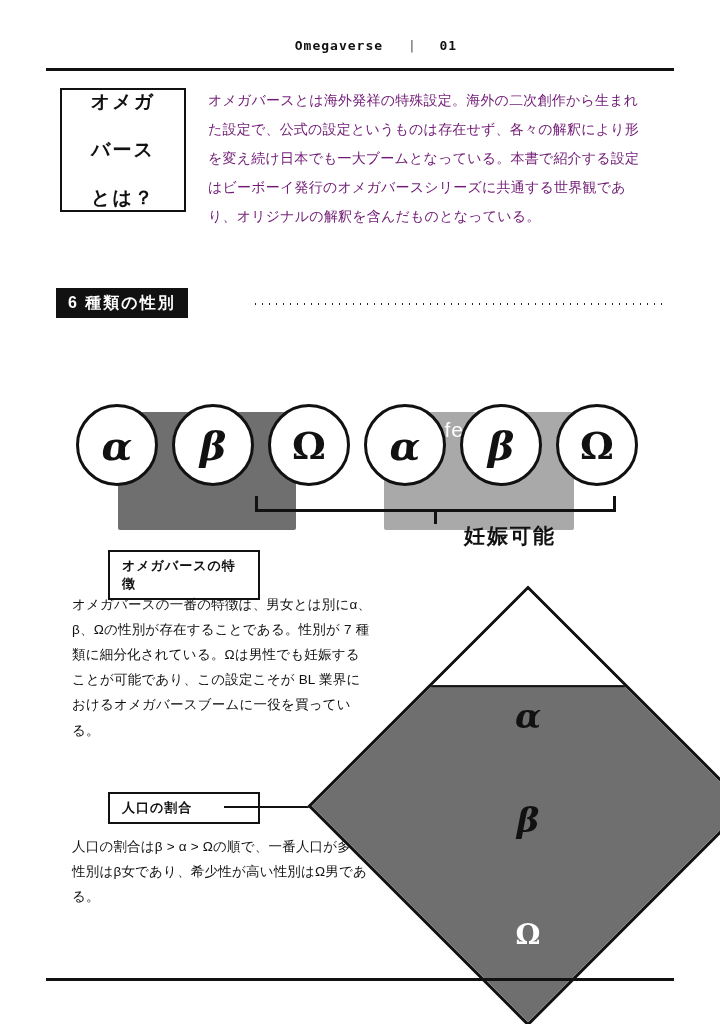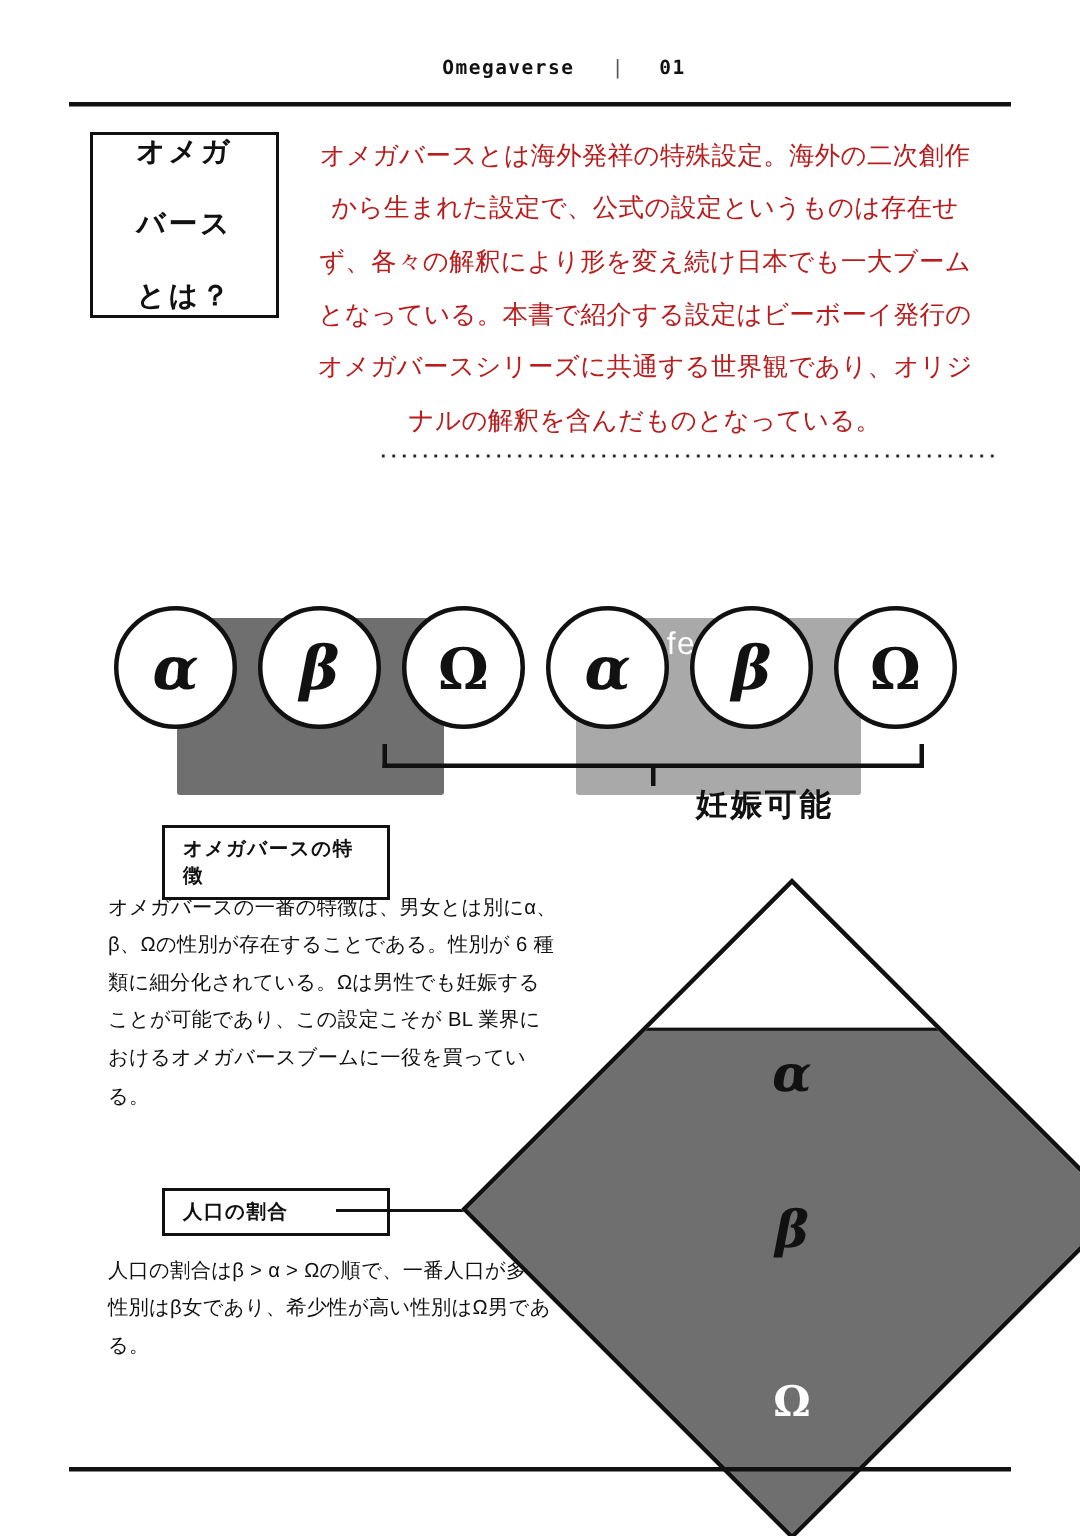--- a/index.html
+++ b/index.html
@@ -89,26 +89,25 @@
     mask:
       linear-gradient(to right, #000 0 34px, transparent 34px 92px, #000 92px 100%),
       linear-gradient(to bottom, #000 0 34px, transparent 34px 90px, #000 90px 100%);
     mask-composite: add;
     pointer-events: none;
   }
   .intro-badge span { position: relative; z-index: 2; }
 
   .intro-text {
     margin-left: 148px;
-    font-size: 17px;
+    font-size: 14px;
     line-height: 2.08;
-    color: #b91c1c;
+    color: #701a75;
     letter-spacing: 0.2px;
     width: 444px;
-    text-align: center;
   }
 
   
   .section-head {
     position: absolute;
     top: 288px;
     left: 56px;
     width: 608px;
     height: 30px;
   }
@@ -328,20 +327,21 @@
 <div class="intro-wrap">
   <div class="intro-badge">
     <span>オメガ</span>
     <span>バース</span>
     <span>とは？</span>
   </div>
   <div class="intro-text">オメガバースとは海外発祥の特殊設定。海外の二次創作から生まれた設定で、公式の設定というものは存在せず、各々の解釈により形を変え続け日本でも一大ブームとなっている。本書で紹介する設定はビーボーイ発行のオメガバースシリーズに共通する世界観であり、オリジナルの解釈を含んだものとなっている。</div>
 </div>
 
 <div class="section-head">
+  <div class="tag">6 種類の性別</div>
   <div class="dots"></div>
 </div>
 
 <div class="gender-area">
   <div class="band band-male">
     <div class="band-label">male</div>
   </div>
   <div class="band band-female">
     <div class="band-label">female</div>
   </div>
@@ -354,21 +354,21 @@
     <div class="gcircle gc4">β</div>
     <div class="gcircle gc5 omega">Ω</div>
   </div>
 
   <div class="bracket"></div>
   <div class="bracket-stem"></div>
   <div class="bracket-label">妊娠可能</div>
 </div>
 
 <div class="note-title" id="note1-title">オメガバースの特徴</div>
-<div class="note-body" id="note1-body">オメガバースの一番の特徴は、男女とは別にα、β、Ωの性別が存在することである。性別が 6 種類に細分化されている。Ωは男性でも妊娠することが可能であり、この設定こそが BL 業界におけるオメガバースブームに一役を買っている。</div>
+<div class="note-body" id="note1-body">オメガバースの一番の特徴は、男女とは別にα、β、Ωの性別が存在することである。性別が 7 種類に細分化されている。Ωは男性でも妊娠することが可能であり、この設定こそが BL 業界におけるオメガバースブームに一役を買っている。</div>
 
 <div class="note-title" id="note2-title">人口の割合</div>
 <div class="note-body" id="note2-body">人口の割合はβ &gt; α &gt; Ωの順で、一番人口が多い性別はβ女であり、希少性が高い性別はΩ男である。</div>
 <div class="connector"></div>
 
 <div class="diamond-wrap">
   <div class="diamond">
     <div class="diamond-inner">
       <div class="band-seg seg-alpha" id="seg-alpha" style="top: 0%; height: 28%;"></div>
       <div class="band-seg seg-beta" id="seg-beta" style="top: 28%; height: 64%;"></div>

